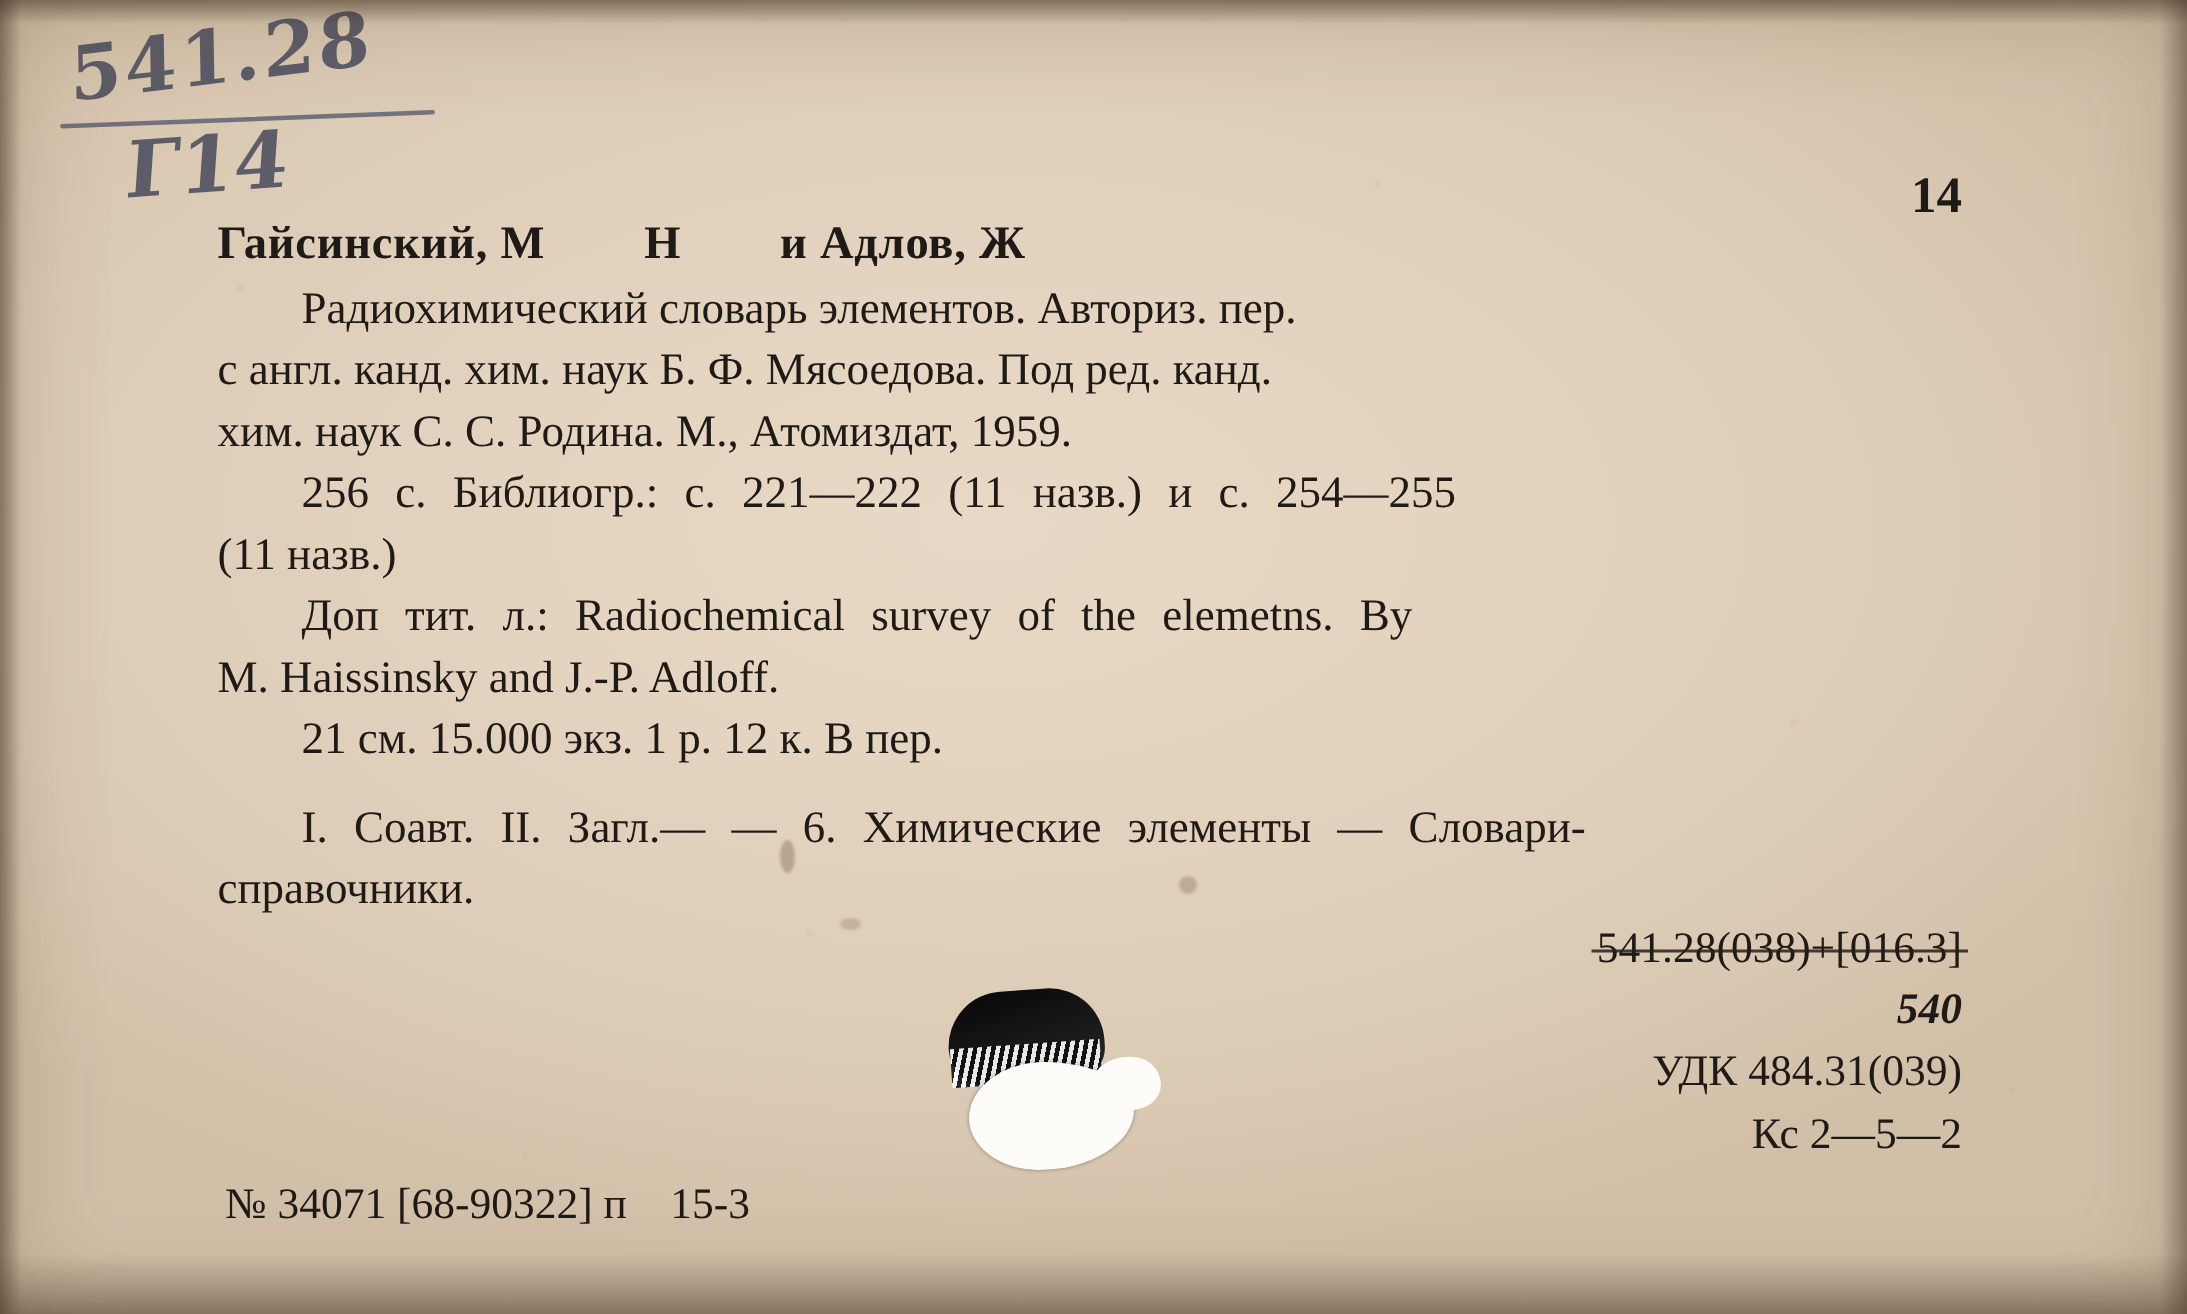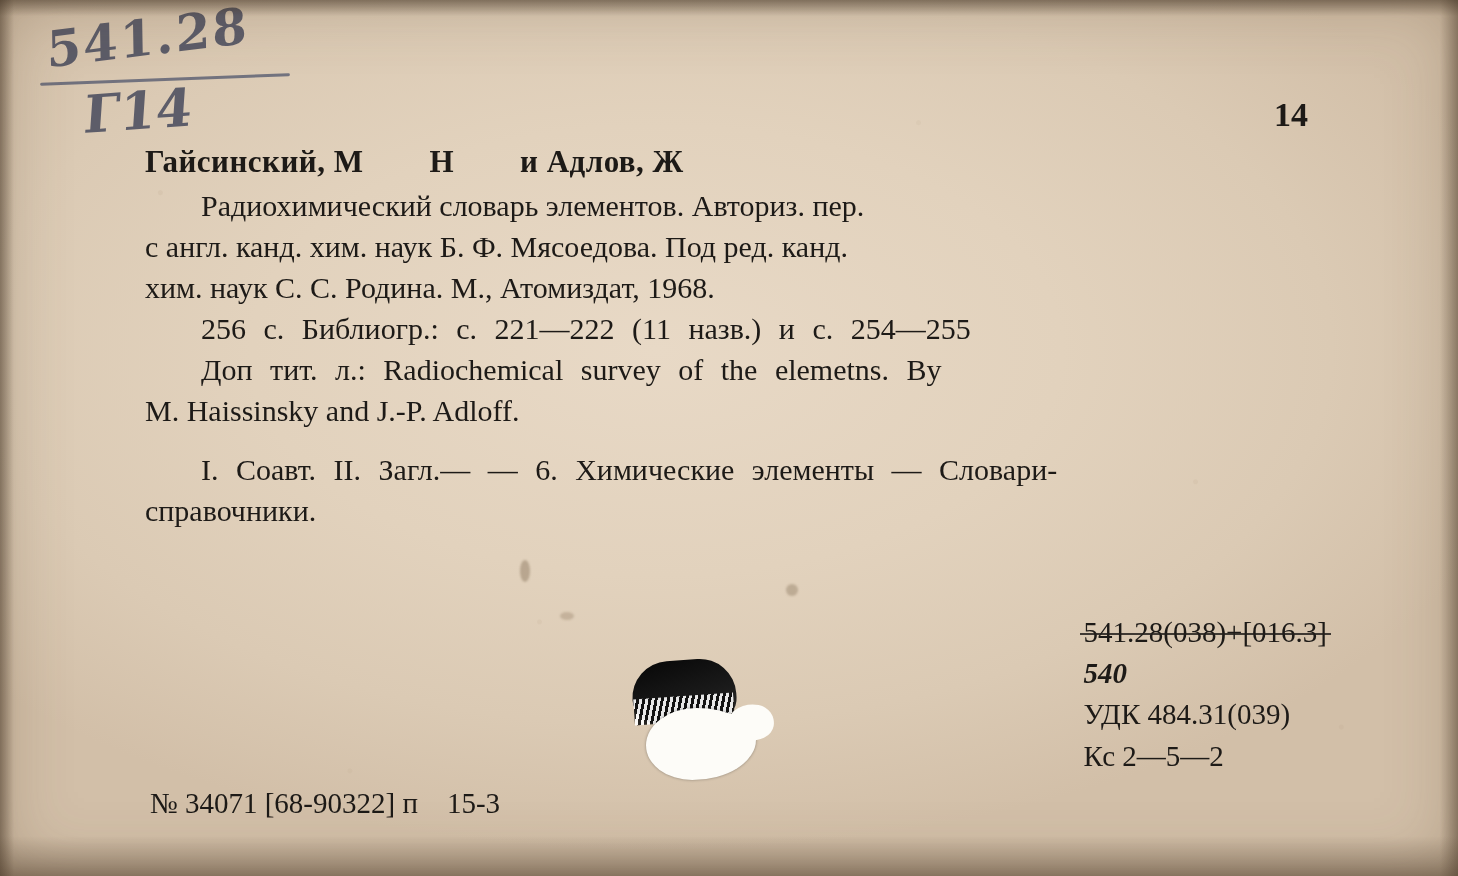--- a/index.html
+++ b/index.html
@@ -84,21 +84,21 @@
     font-size: 52px;
     font-weight: 600;
     transform: rotate(-4deg) skewX(-8deg);
     opacity: .78;
   }
 
   
   #cardnum {
     position: absolute;
     right: 150px;
-    top: 96px;
+    top: 112px;
     font-size: 34px;
     font-weight: bold;
     font-family: "Liberation Serif", serif;
   }
 
   
   #body {
     position: absolute;
     left: 145px;
     top: 142px;
@@ -128,22 +128,23 @@
   #bottom {
     position: absolute;
     left: 0;
     right: 0;
     top: 612px;
     height: 180px;
     font-size: 29px;
   }
   #right-col {
     position: absolute;
-    right: 131px;
+    right: 150px;
     top: 0;
+    text-align: right;
     line-height: 1.42;
   }
   #right-col .struck {
     position: relative;
     display: inline-block;
   }
   #right-col .struck::after {
     content: "";
     position: absolute;
     left: -4px; right: -4px;
@@ -228,24 +229,26 @@
     <span class="line2">Г14</span>
   </div>
 
   <div id="cardnum">14</div>
 
   <div id="body">
     <div class="heading">Гайсинский, М        Н        и Адлов, Ж</div>
 
     <p class="para indent blk">Радиохимический словарь элементов. Авториз. пер.</p>
     <p class="para blk">с англ. канд. хим. наук Б. Ф. Мясоедова. Под ред. канд.</p>
-    <p class="para blk">хим. наук С. С. Родина.      М., Атомиздат, 1968.</p>
+    <p class="para blk">хим. наук С. С. Родина.      М., Атомиздат, 1959.</p>
     <p class="para indent blk wide">256 с.    Библиогр.: с. 221—222 (11 назв.) и с. 254—255</p>
+    <p class="para blk">(11 назв.)</p>
     <p class="para indent blk wide">Доп тит. л.: Radiochemical  survey  of  the  elemetns.  By</p>
     <p class="para blk">M. Haissinsky and J.-P. Adloff.</p>
+    <p class="para indent blk">21 см. 15.000 экз. 1 р. 12 к. В пер.</p>
 
     <p class="para indent blk sp-top wide">I. Соавт. II. Загл.— — 6. Химические элементы — Словари-</p>
     <p class="para blk">справочники.</p>
   </div>
 
   <div id="bottom">
     <div id="right-col">
       <div><span class="struck">541.28(038)+[016.3]</span></div>
       <div class="b">540</div>
       <div>УДК 484.31(039)</div>

